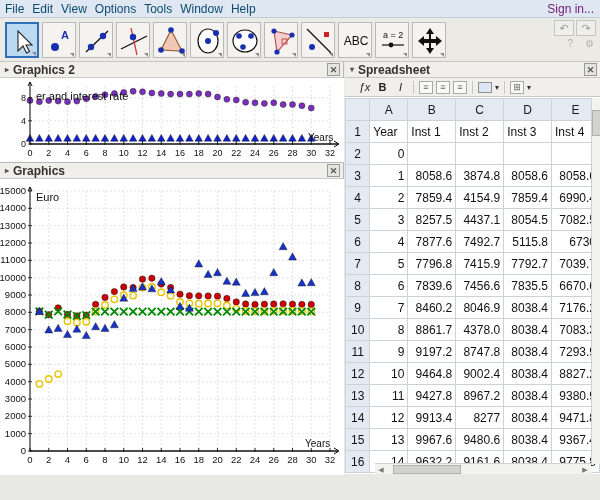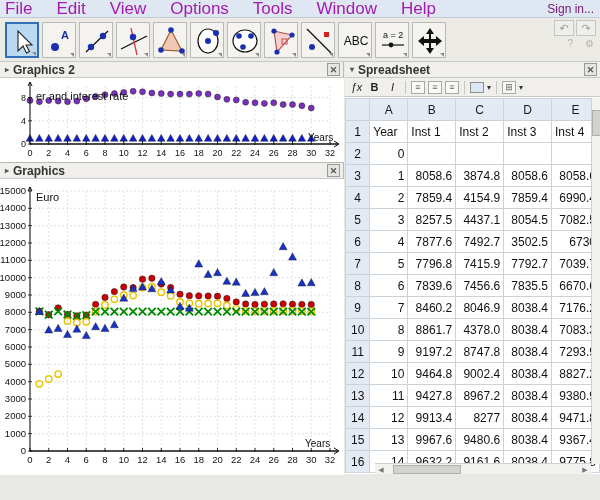--- a/index.html
+++ b/index.html
@@ -11,21 +11,21 @@
     overflow: hidden;
   }
   #app { position: relative; width: 600px; height: 500px; background: #e8e8e4; }
 
   
   .menubar {
     position: absolute; left: 0; top: 0; width: 600px; height: 18px;
     background: #dfe7f2; display: flex; align-items: center;
     border-bottom: 1px solid #c3cbd6;
   }
-  .menu-item { padding: 0 12px; font-size: 17px; color: #a21caf; line-height: 18px; }
+  .menu-item { padding: 0 4px; font-size: 12px; color: #0c4a6e; line-height: 18px; }
   .menu-item:first-child { padding-left: 5px; }
   .signin {
     position: absolute; right: 6px; top: 0; line-height: 18px;
     font-size: 12px; color: #701a75;
   }
 
   
   .toolbar {
     position: absolute; left: 0; top: 18px; width: 600px; height: 44px;
     background: #eceae4; border-bottom: 1px solid #c8c8c2;
@@ -78,21 +78,21 @@
 
   
   #g1 { position:absolute; left:0; top:162px; width:344px; height:312px; background:#fff;
         border-right:1px solid #b8b8b4; border-top:1px solid #b8b8b4;}
   #g1 .plot { position:absolute; left:0; top:16px; width:344px; height:296px; background:#fff; }
 
   
   #ss { position:absolute; left:345px; top:62px; width:255px; height:412px; background:#fff; }
   .sstool {
     height:19px; background:#f0efeb; border-bottom:1px solid #c9c9c4;
-    display:flex; align-items:center; padding-left:4px; gap:3px;
+    display:flex; align-items:center; padding-left:12px; gap:3px;
   }
   .sstool .b { width:15px; height:15px; display:flex; align-items:center; justify-content:center;
                font-size:11px; color:#222; }
   .sstool .sep { width:1px; height:13px; background:#c6c6c2; margin:0 2px; }
   .sstool .bx { width:14px;height:13px;border:1px solid #a8a8a4; display:flex; align-items:center;
                 justify-content:center; font-size:9px; color:#666; background:#fafaf8;}
   .sstool .swatch { width:14px;height:11px;border:1px solid #8e8e8a;background:#dce6f4;}
   .sstool .cv { font-size:8px; color:#333; }
 
   .grid { position:absolute; left:0; top:36px; width:255px; height:376px; overflow:hidden; }
@@ -778,21 +778,21 @@
               <td class="num">8257.5</td>
               <td class="num">4437.1</td>
               <td class="num">8054.5</td>
               <td class="num">7082.5</td>
             </tr>
             <tr>
               <td class="rowh">6</td>
               <td class="num">4</td>
               <td class="num">7877.6</td>
               <td class="num">7492.7</td>
-              <td class="num">3502.5</td>
+              <td class="num">5115.8</td>
               <td class="num">6730</td>
             </tr>
             <tr>
               <td class="rowh">7</td>
               <td class="num">5</td>
               <td class="num">7796.8</td>
               <td class="num">7415.9</td>
               <td class="num">7792.7</td>
               <td class="num">7039.7</td>
             </tr>

